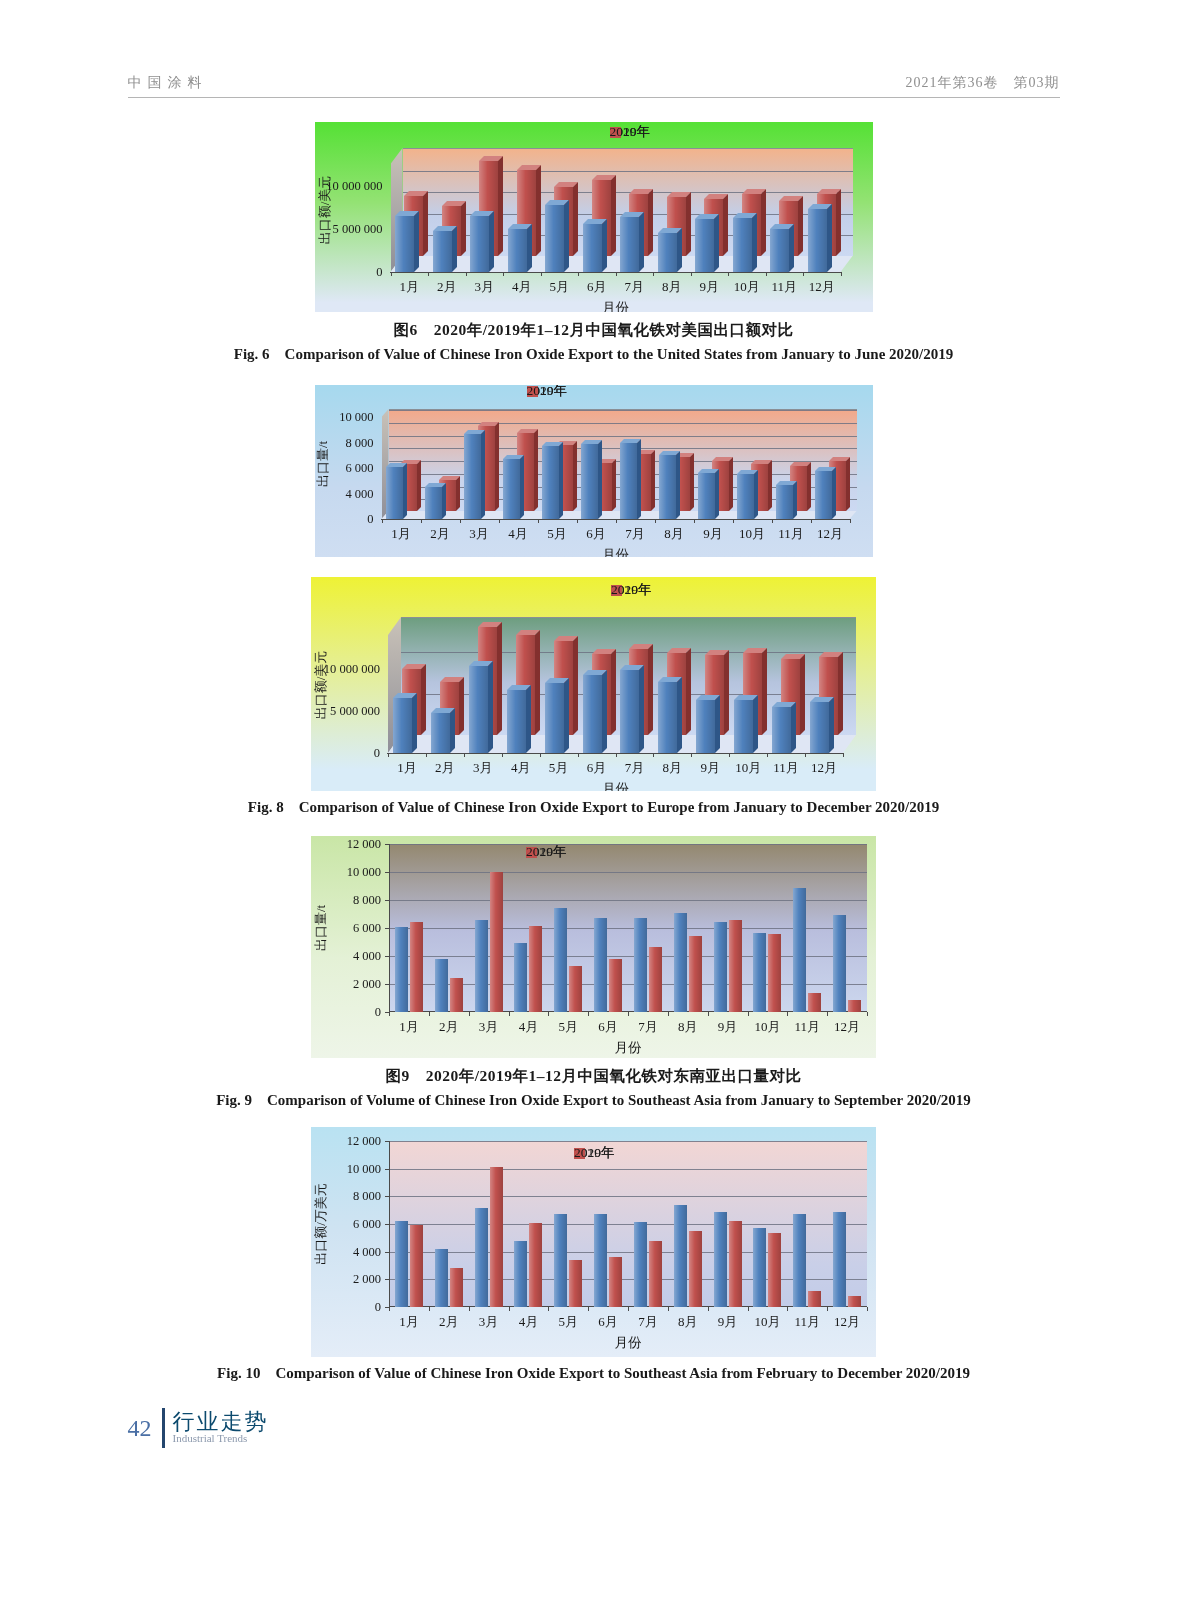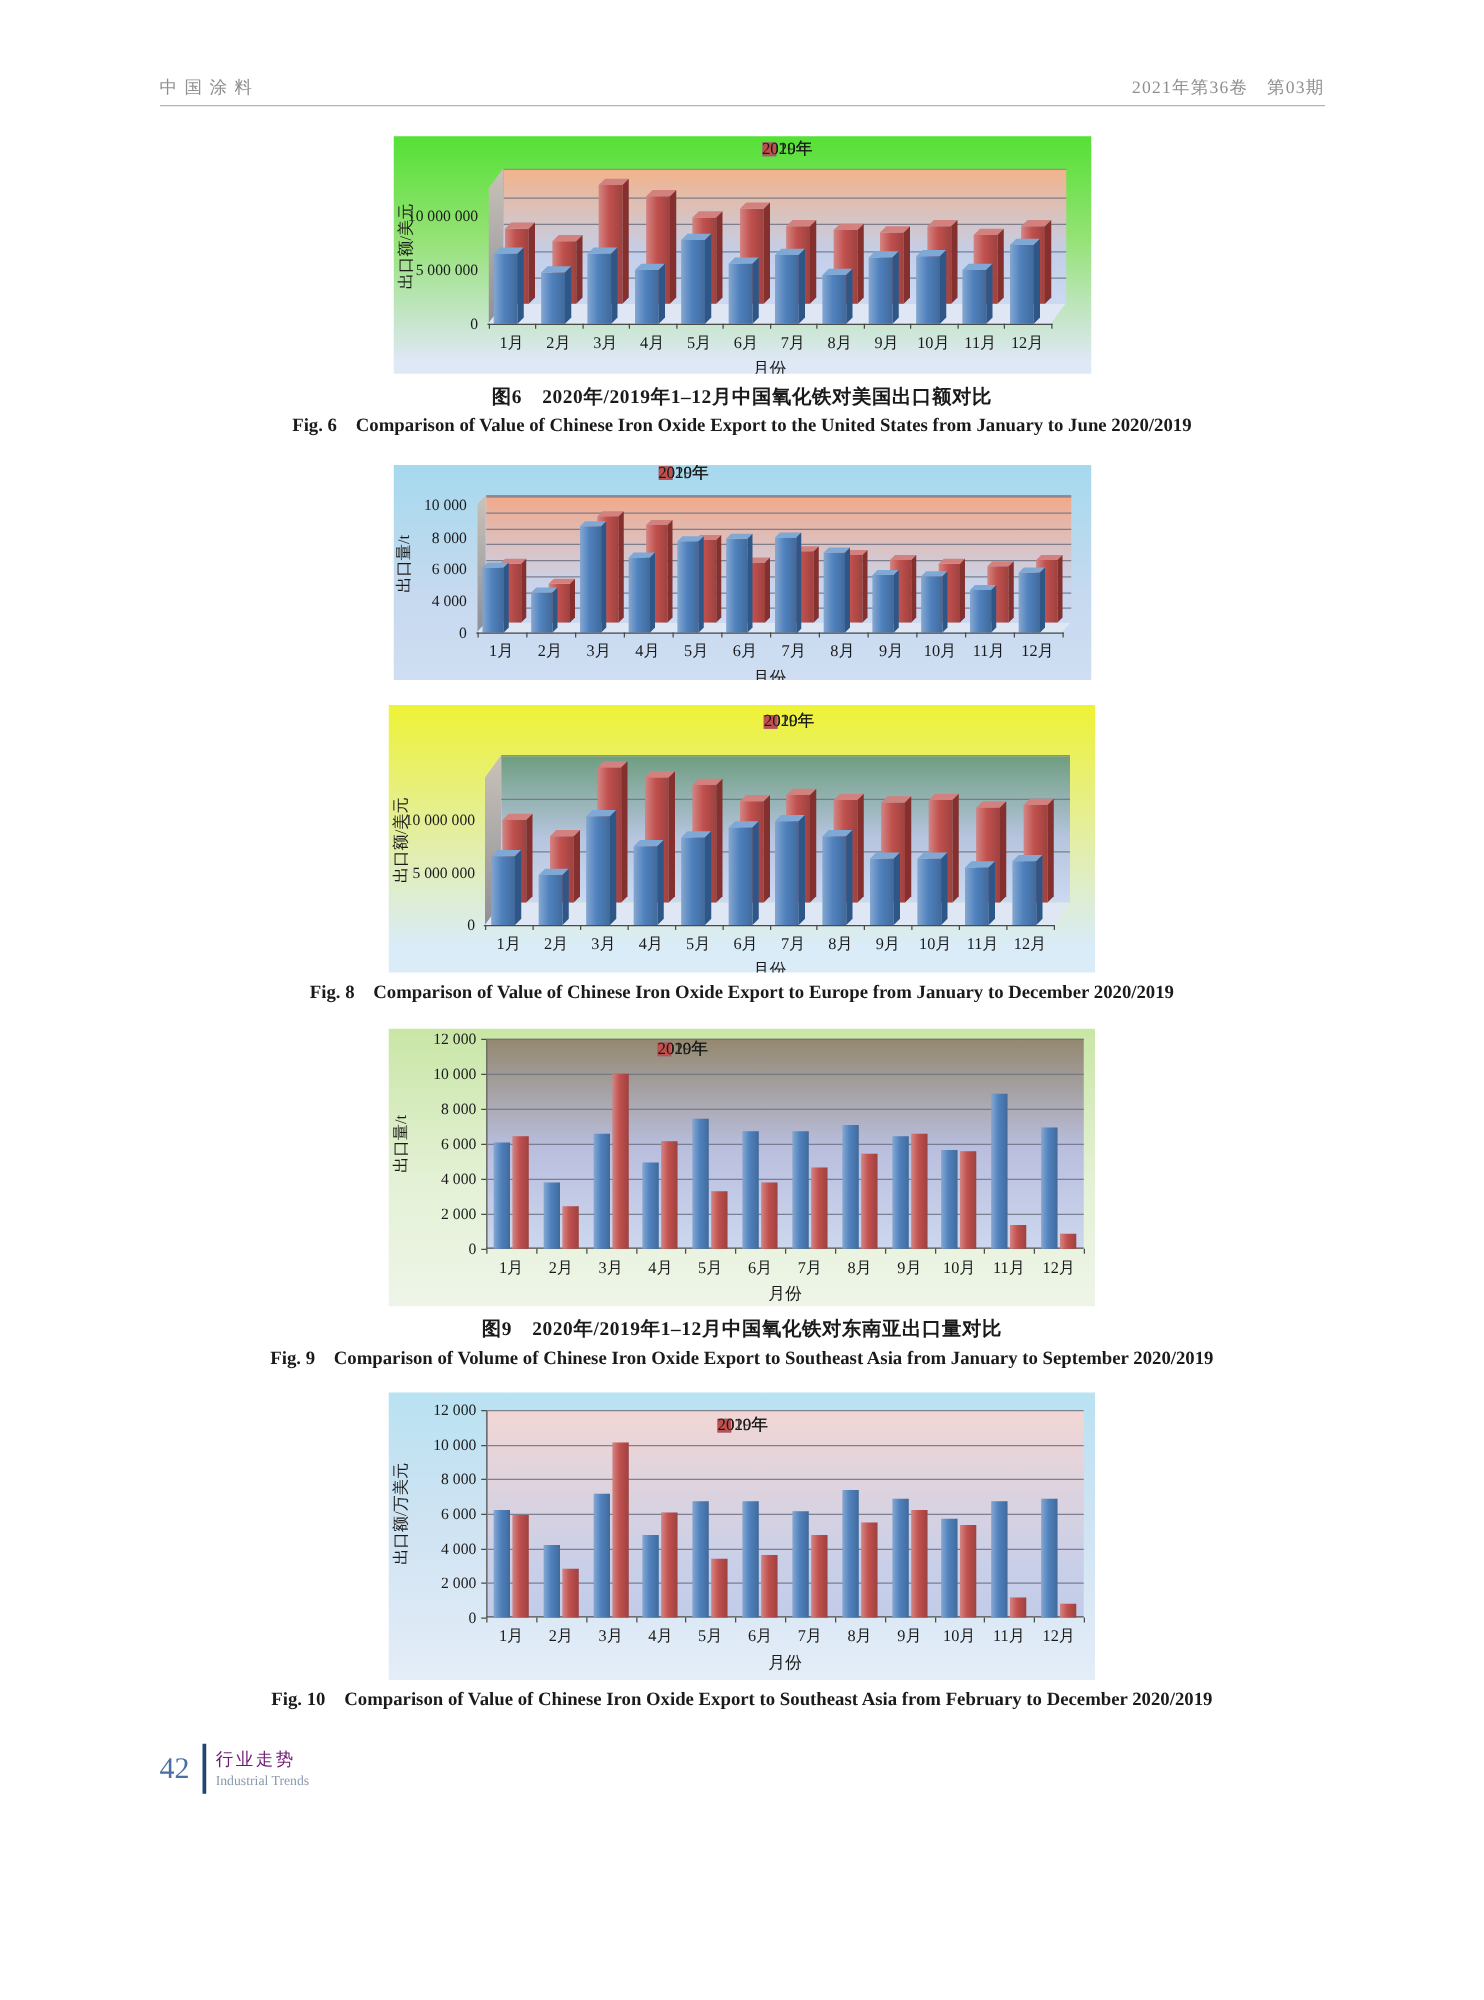--- a/index.html
+++ b/index.html
@@ -1,21 +1,21 @@
 <!DOCTYPE html>
 <html><head>
 <meta charset="utf-8">
 <style>
   html,body{margin:0;padding:0;}
   body{
     width:1187px;height:1600px;background:#ffffff;overflow:hidden;
     font-family:"Liberation Serif","DejaVu Serif",serif;color:#1a1a1a;
     box-sizing:border-box;padding-top:58px;
   }
-  .wrap{width:932px;margin:3px auto;}
+  .wrap{width:932px;margin:16px auto;}
   
   .hdr{display:flex;justify-content:space-between;align-items:flex-end;
        border-bottom:1px solid #b5b5b5;padding-bottom:5px;}
   .hdr .journal{font-size:14px;color:#8f8f8f;letter-spacing:6px;}
   .hdr .issue{font-size:14px;color:#8f8f8f;letter-spacing:1px;}
   
   figure.chart{position:relative;margin:0 auto;padding:0;overflow:hidden;}
   figure.chart *{position:absolute;box-sizing:border-box;}
   .wall{z-index:0;border-top:1px solid #8a8f96;}
   .grid{left:0;right:0;height:1px;background:#70758а;}
@@ -33,21 +33,21 @@
   .lglab{font-size:13.5px;white-space:nowrap;}
   
   .cap{text-align:center;margin:8px 0 12px 0;}
   .cap-cn{font-size:15.5px;font-weight:bold;letter-spacing:.5px;}
   .cap-en{font-size:15px;font-weight:bold;margin-top:5px;}
   .gap-a{height:24px;} .gap-b{height:10px;} .gap-c{height:8px;} .gap-d{height:6px;}
   
   .ftr{margin-top:26px;display:flex;align-items:center;}
   .ftr .pno{font-size:24px;color:#4a6fa5;margin-right:10px;}
   .ftr .vbar{width:3px;height:40px;background:#24466e;margin-right:8px;}
-  .ftr .sec-cn{font-size:14px;color:#701a75;letter-spacing:2px;line-height:19px;}
+  .ftr .sec-cn{font-size:22px;color:#0c4a6e;letter-spacing:2px;line-height:19px;}
   .ftr .sec-en{font-size:11px;color:#8c99ad;line-height:14px;}
 </style>
 </head>
 <body>
 
 <div class="wrap">
   <div class="hdr">
     <span class="journal">中国涂料</span>
     <span class="issue">2021年第36卷　第03期</span>
   </div>

